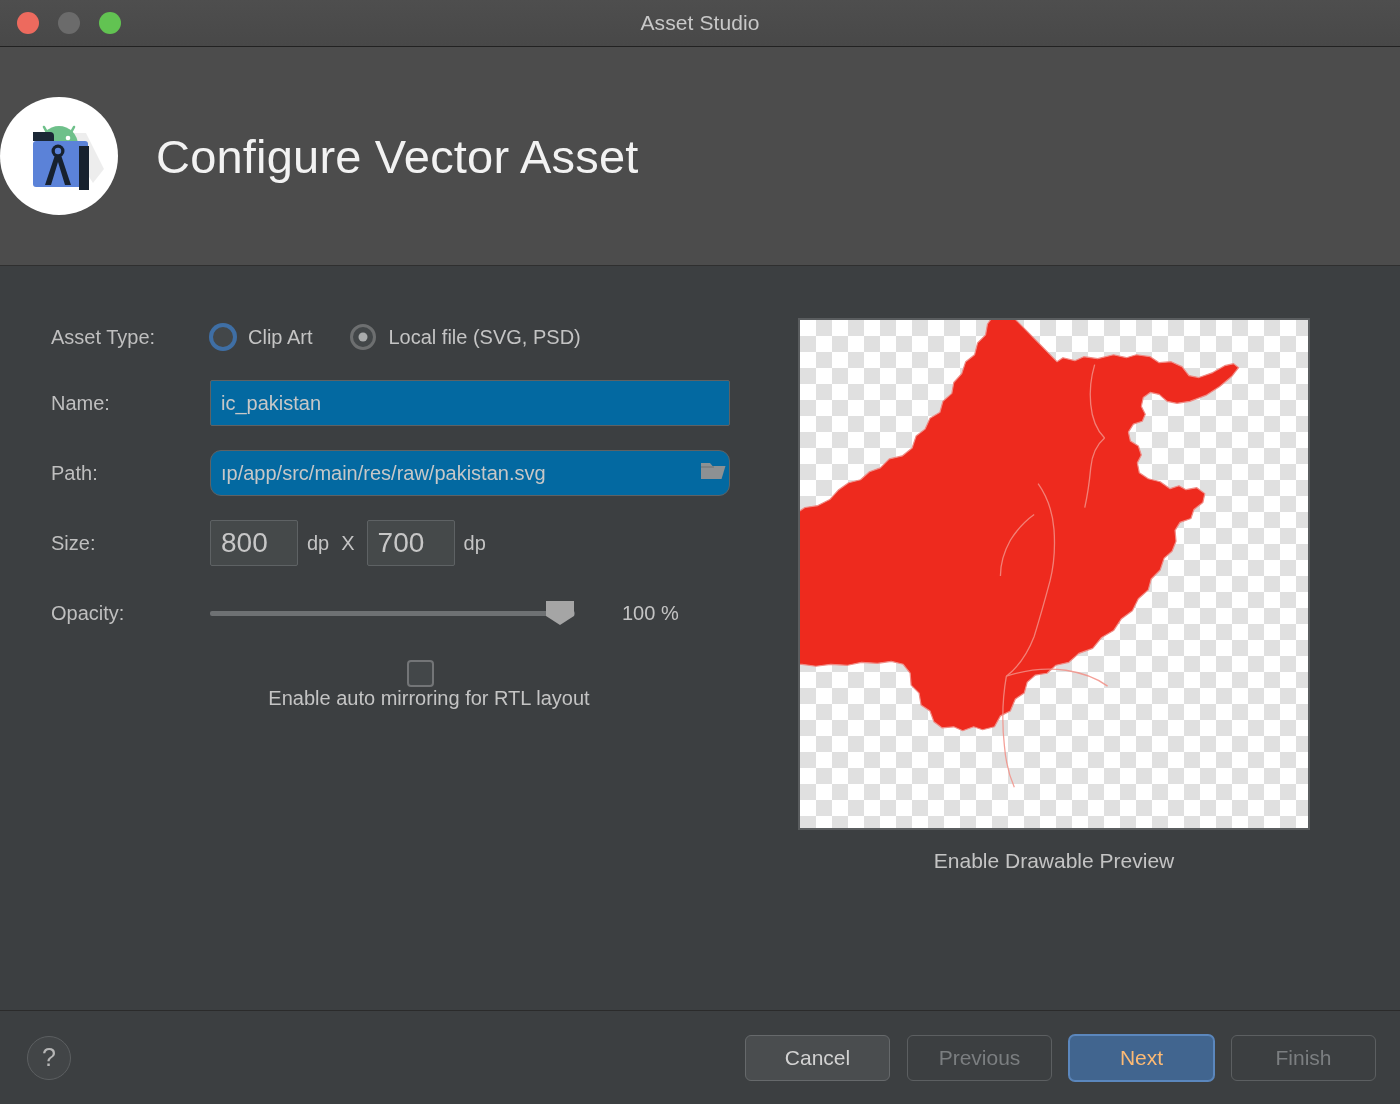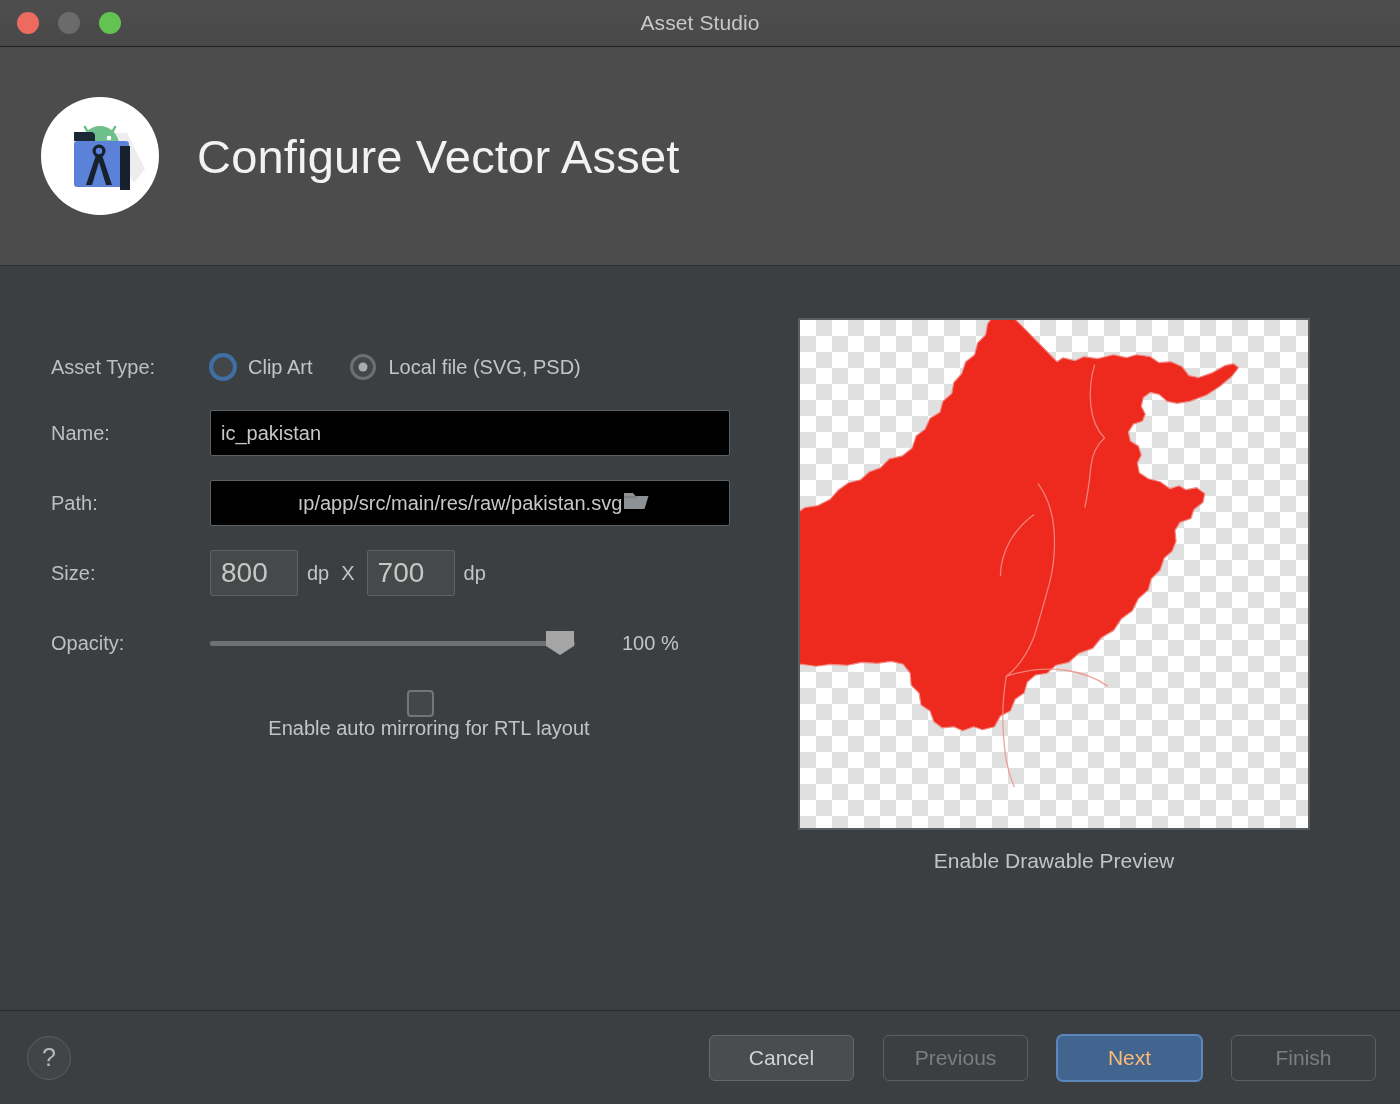--- a/index.html
+++ b/index.html
@@ -29,39 +29,39 @@
     position:absolute; left:0; right:0; text-align:center;
     font-size:21px; color:#c8c8c8; letter-spacing:.1px;
     pointer-events:none;
   }
 
   
   .header {
     flex:0 0 219px; height:219px;
     background:#4c4c4c;
     border-bottom:1px solid #2f2f2f;
-    display:flex; align-items:center; padding-left:41px;
+    display:flex; align-items:center; 
   }
   .app-icon { width:118px; height:118px; flex:0 0 118px; }
   .header-title {
     margin-left:38px;
     font-size:47px; color:#f2f2f2; font-weight:400;
     letter-spacing:.2px;
   }
 
   
   .body {
     flex:1 1 auto; position:relative;
     background:#3c3f41;
     display:flex;
     padding:52px 0 0 0;
   }
 
   
-  .form { width:790px; flex:0 0 790px; padding-left:51px;margin-top:30px; }
+  .form { width:790px; flex:0 0 790px; padding-left:51px; }
   .row { display:flex; align-items:center; margin-bottom:0; }
 
   .lbl {
     color:#bfbfbf; font-size:20px;
     width:159px; flex:0 0 159px;
   }
 
   
   .row-assettype { height:38px; margin-bottom:24px; }
   .radio-group { display:flex; align-items:center; }
@@ -75,27 +75,27 @@
   .radio.checked::after {
     content:""; position:absolute; left:50%; top:50%;
     width:9px; height:9px; border-radius:50%;
     background:#a9abac; transform:translate(-50%,-50%);
   }
   .radio-label { margin-left:12px; color:#c4c4c4; font-size:20px; }
 
   
   .row-name, .row-path { height:46px; margin-bottom:24px; }
   .textfield {
-    height:46px; background:#000000;
+    height:46px; background:#0369a1;
     border:1px solid #5e6264; border-radius:2px;
     display:flex; align-items:center;
     padding:0 10px; color:#c7c7c7; font-size:20px;
   }
   .textfield.name { width:520px; }
-  .textfield.path { width:520px; justify-content:center; padding-right:0; }
+  .textfield.path { width:520px; justify-content:space-between; padding-right:0;border-radius:11px; }
   .path-value { overflow:hidden; white-space:nowrap; }
 
   
   .row-size { height:46px; margin-bottom:24px; }
   .numfield {
     width:88px; height:46px; background:#45494a;
     border:1px solid #5e6264; border-radius:2px;
     display:flex; align-items:center; padding:0 10px;
     color:#c7c7c7; font-size:28px;
   }
@@ -150,21 +150,21 @@
     display:flex; align-items:center; padding:0 24px 0 27px;
   }
   .help-btn {
     width:44px; height:44px; border-radius:50%;
     border:1px solid #5c5f61; background:#424547;
     color:#b6b6b6; font-size:25px;
     display:flex; align-items:center; justify-content:center;
     cursor:default;
   }
   .footer-spacer { flex:1 1 auto; }
-  .btns { display:flex; gap:29px; }
+  .btns { display:flex; gap:17px; }
   .btn {
     height:46px; min-width:145px; padding:0 18px;
     border-radius:6px; border:1px solid #5c5f61;
     background:transparent; color:#bdbdbd; font-size:21px;
     display:flex; align-items:center; justify-content:center;
     cursor:default; font-family:"Liberation Sans", sans-serif;
   }
   .btn.cancel  { background:#4a4d4f; border-color:#66696b; color:#d2d2d2; }
   .btn.disabled{ color:#7b7e80; }
   .btn.primary {

